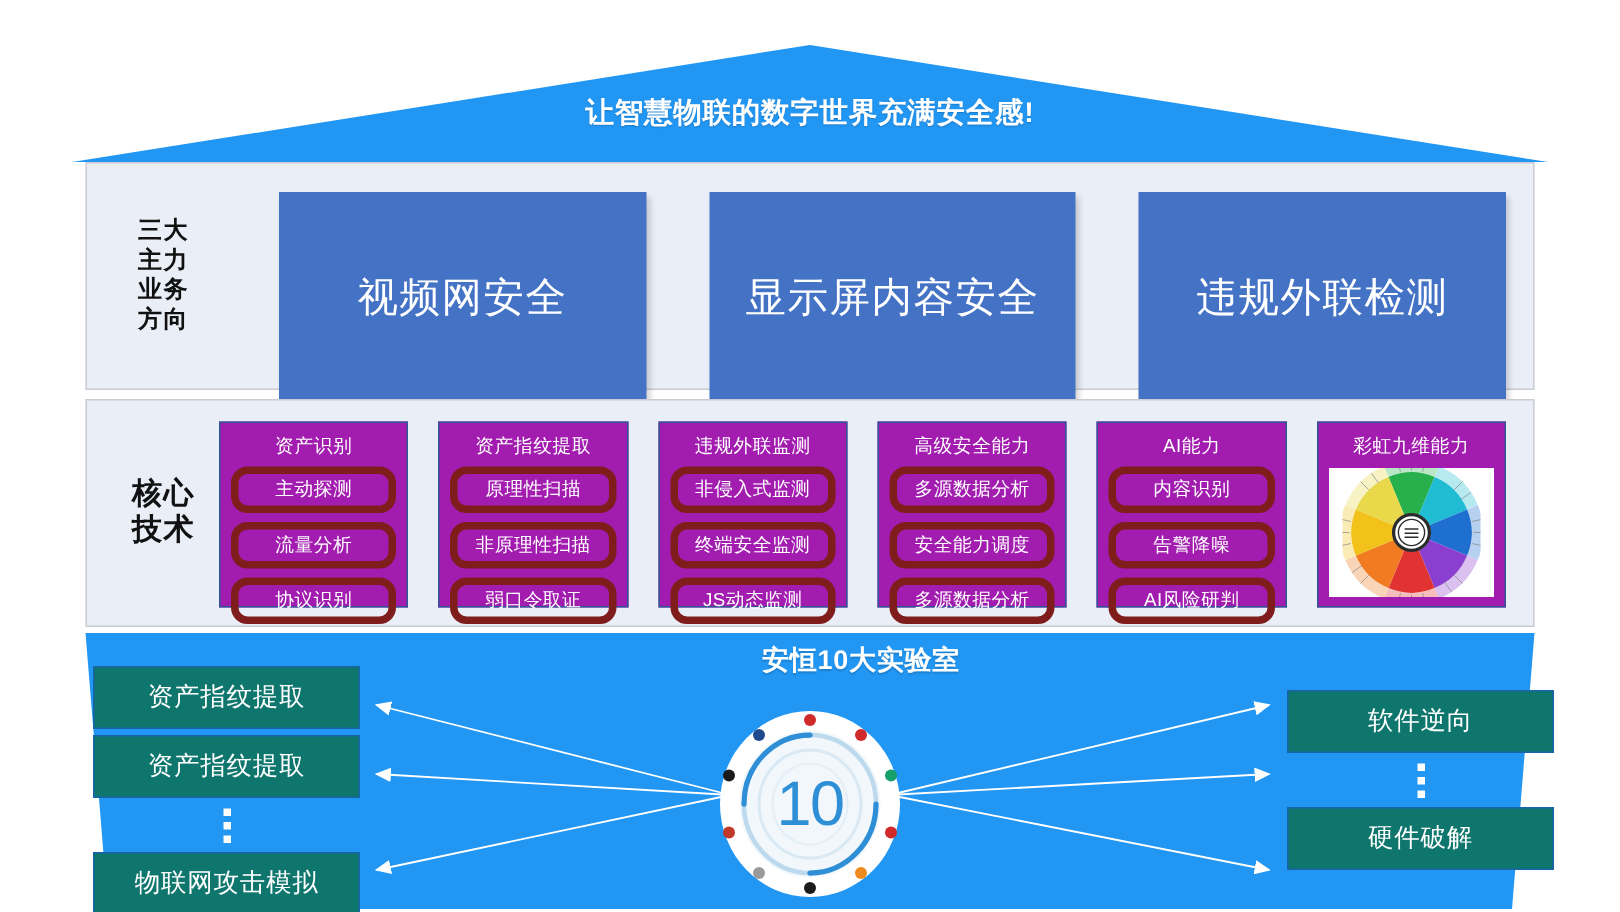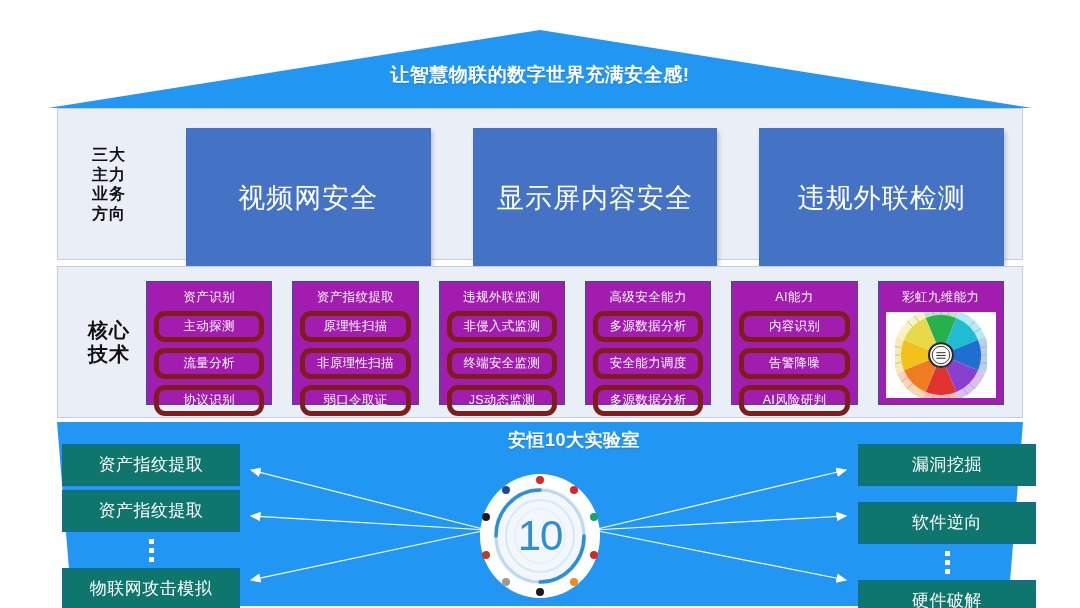--- a/index.html
+++ b/index.html
@@ -272,21 +272,20 @@
     <div class="lab-box" style="margin-top:4px">资产指纹提取</div>
     <div class="lab-dots">
       <i></i>
       <i></i>
       <i></i>
     </div>
     <div class="lab-box">物联网攻击模拟</div>
   </div>
 
   <div class="lab-col" id="lab-right">
-    <div class="lab-box">漏洞挖掘</div>
     <div class="lab-box" style="margin-top:16px">软件逆向</div>
     <div class="lab-dots">
       <i></i>
       <i></i>
       <i></i>
     </div>
     <div class="lab-box">硬件破解</div>
   </div>
 
   <div id="badge">

